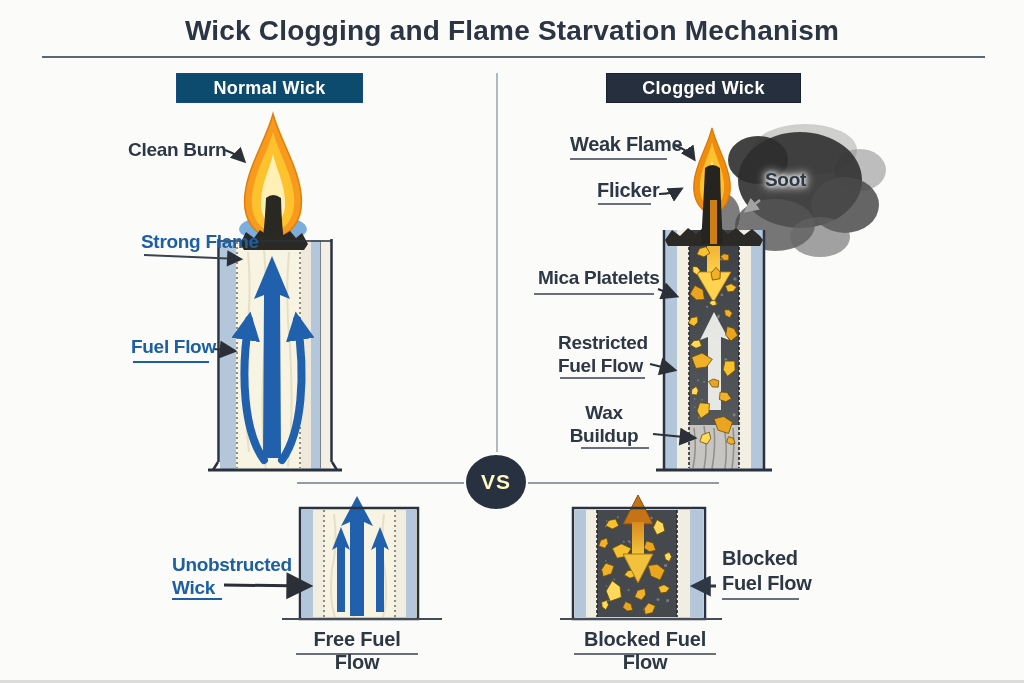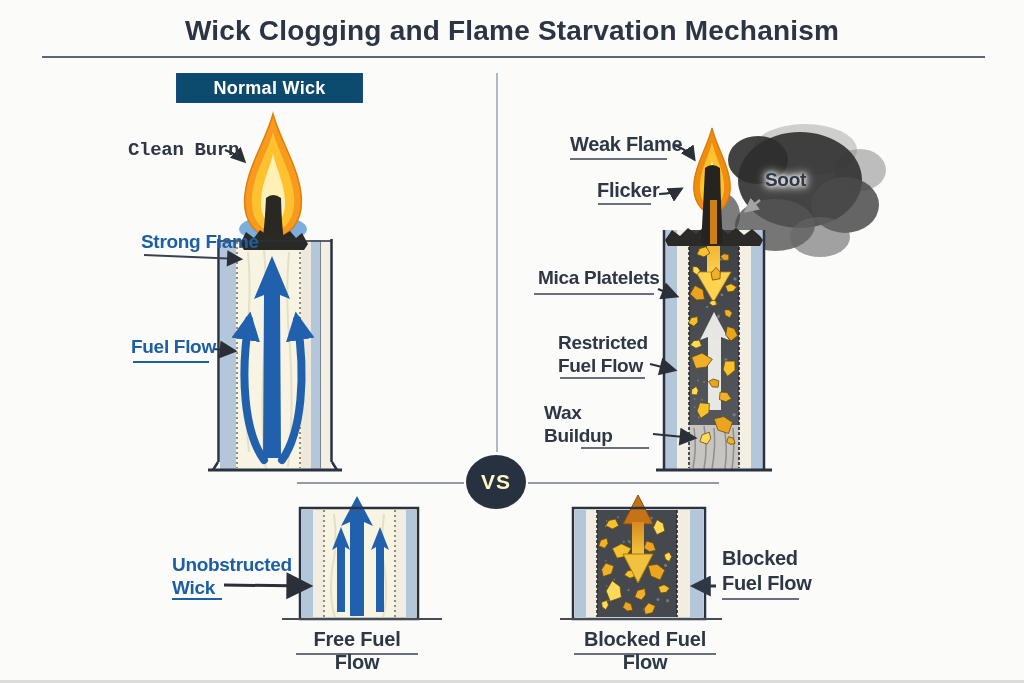--- a/index.html
+++ b/index.html
@@ -315,34 +315,35 @@
       <line x1="722" y1="599" x2="799" y2="599" stroke="#3a4250" stroke-width="1.5"></line>
       <path d="M716,586 L694,586" stroke="#2e3744" stroke-width="3" fill="none" marker-end="url(#mNavyBig)"></path>
       <line x1="296" y1="654" x2="418" y2="654" stroke="#3a4250" stroke-width="1.5"></line>
       <line x1="574" y1="654" x2="716" y2="654" stroke="#3a4250" stroke-width="1.5"></line>
     </g>
   </svg>
 
   <div class="title">Wick Clogging and Flame Starvation Mechanism</div>
 
   <div class="hdr hdr-left">Normal Wick</div>
-
-  <div class="lbl dark s19" style="left:128px;top:139px;font-family:Liberation Mono, monospace;">Clean Burn</div>
+  <div class="hdr hdr-right">Clogged Wick</div>
+
+  <div class="lbl dark s19" style="left:128px;top:139px;">Clean Burn</div>
   <div class="lbl blue s19" style="left:141px;top:231px;">Strong Flame</div>
   <div class="lbl blue s19" style="left:131px;top:336px;">Fuel Flow</div>
 
   <div class="lbl dark s20" style="left:570px;top:133px;">Weak Flame</div>
   <div class="lbl dark s20" style="left:597px;top:179px;">Flicker</div>
   <div class="lbl dark s19 soot-lbl" style="left:765px;top:169px;">Soot</div>
   <div class="lbl dark s19" style="left:538px;top:267px;">Mica Platelets</div>
   <div class="lbl dark s19 two" style="left:558px;top:331px;">
     <span style="display:block">Restricted</span>
     <span style="display:block">Fuel Flow</span>
   </div>
-  <div class="lbl dark s19 two" style="left:544px;top:401px;width:80px;">
+  <div class="lbl dark s19 two" style="left:564px;top:401px;width:80px;text-align:center;">
     <span style="display:block">Wax</span>
     <span style="display:block">Buildup</span>
   </div>
 
   <div class="lbl blue s19 two" style="left:172px;top:553px;">
     <span style="display:block">Unobstructed</span>
     <span style="display:block">Wick</span>
   </div>
   <div class="lbl dark s20 two" style="left:722px;top:546px;line-height:25px;">
     <span style="display:block">Blocked</span>

